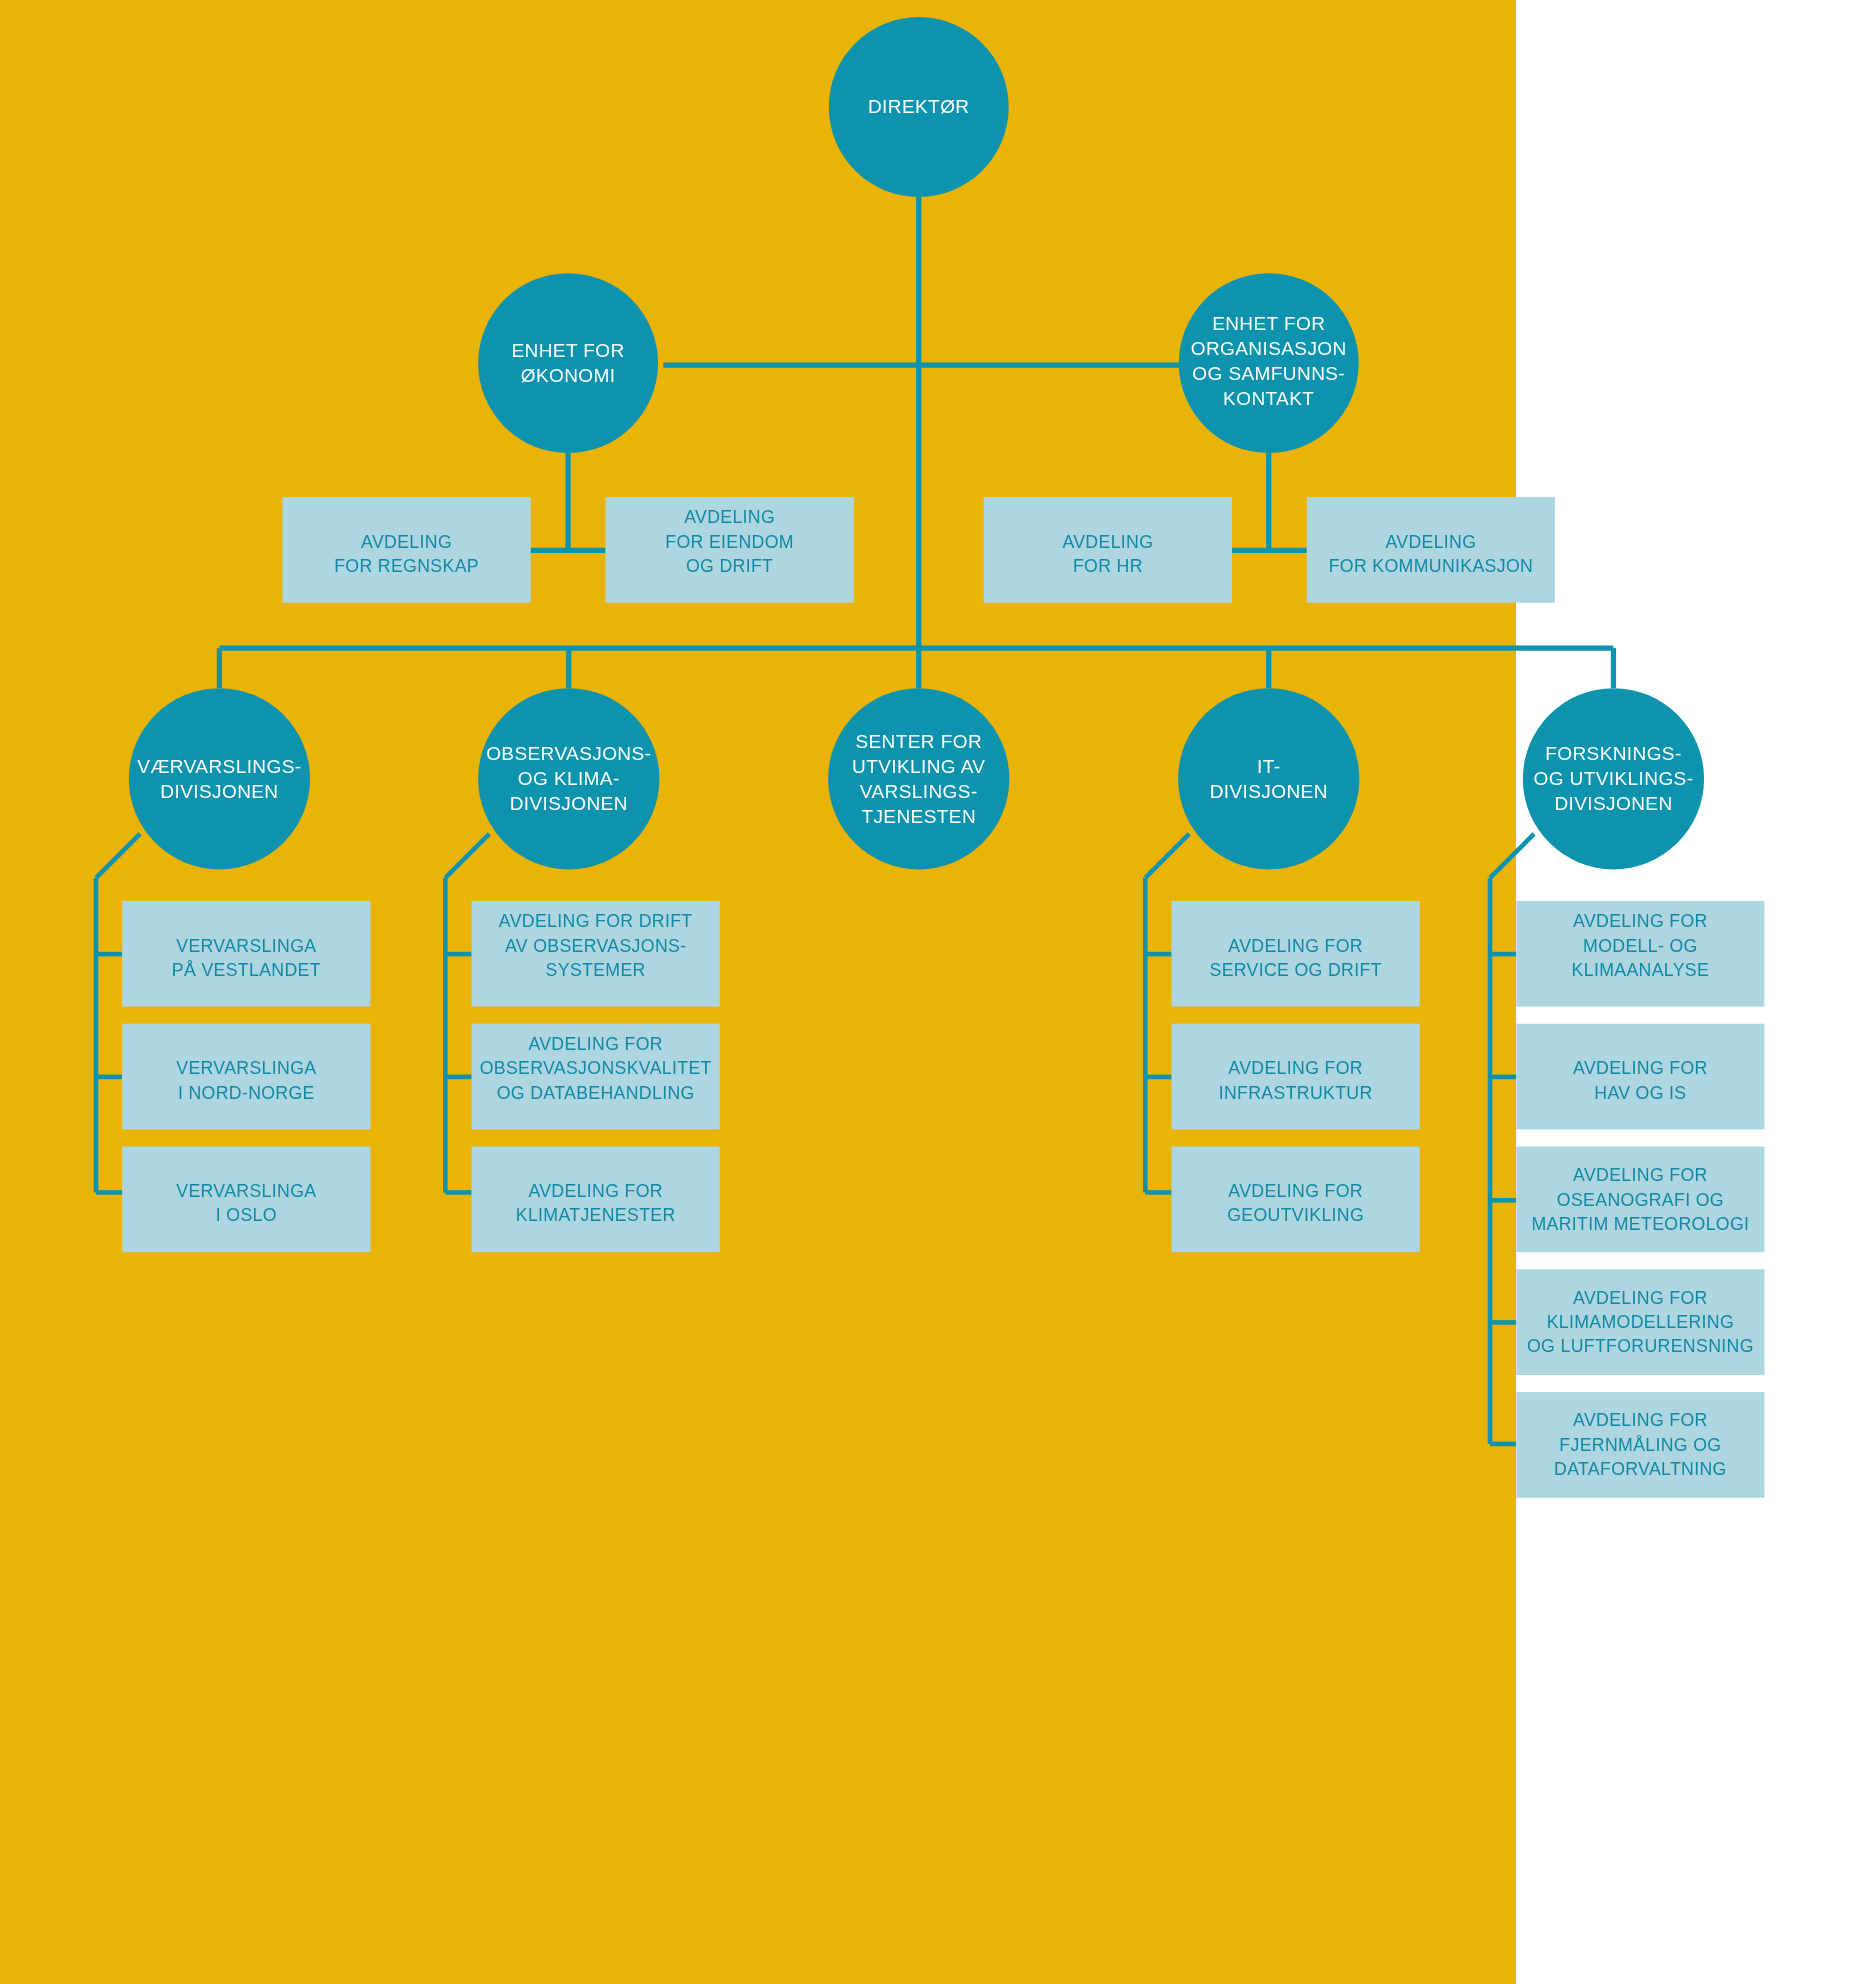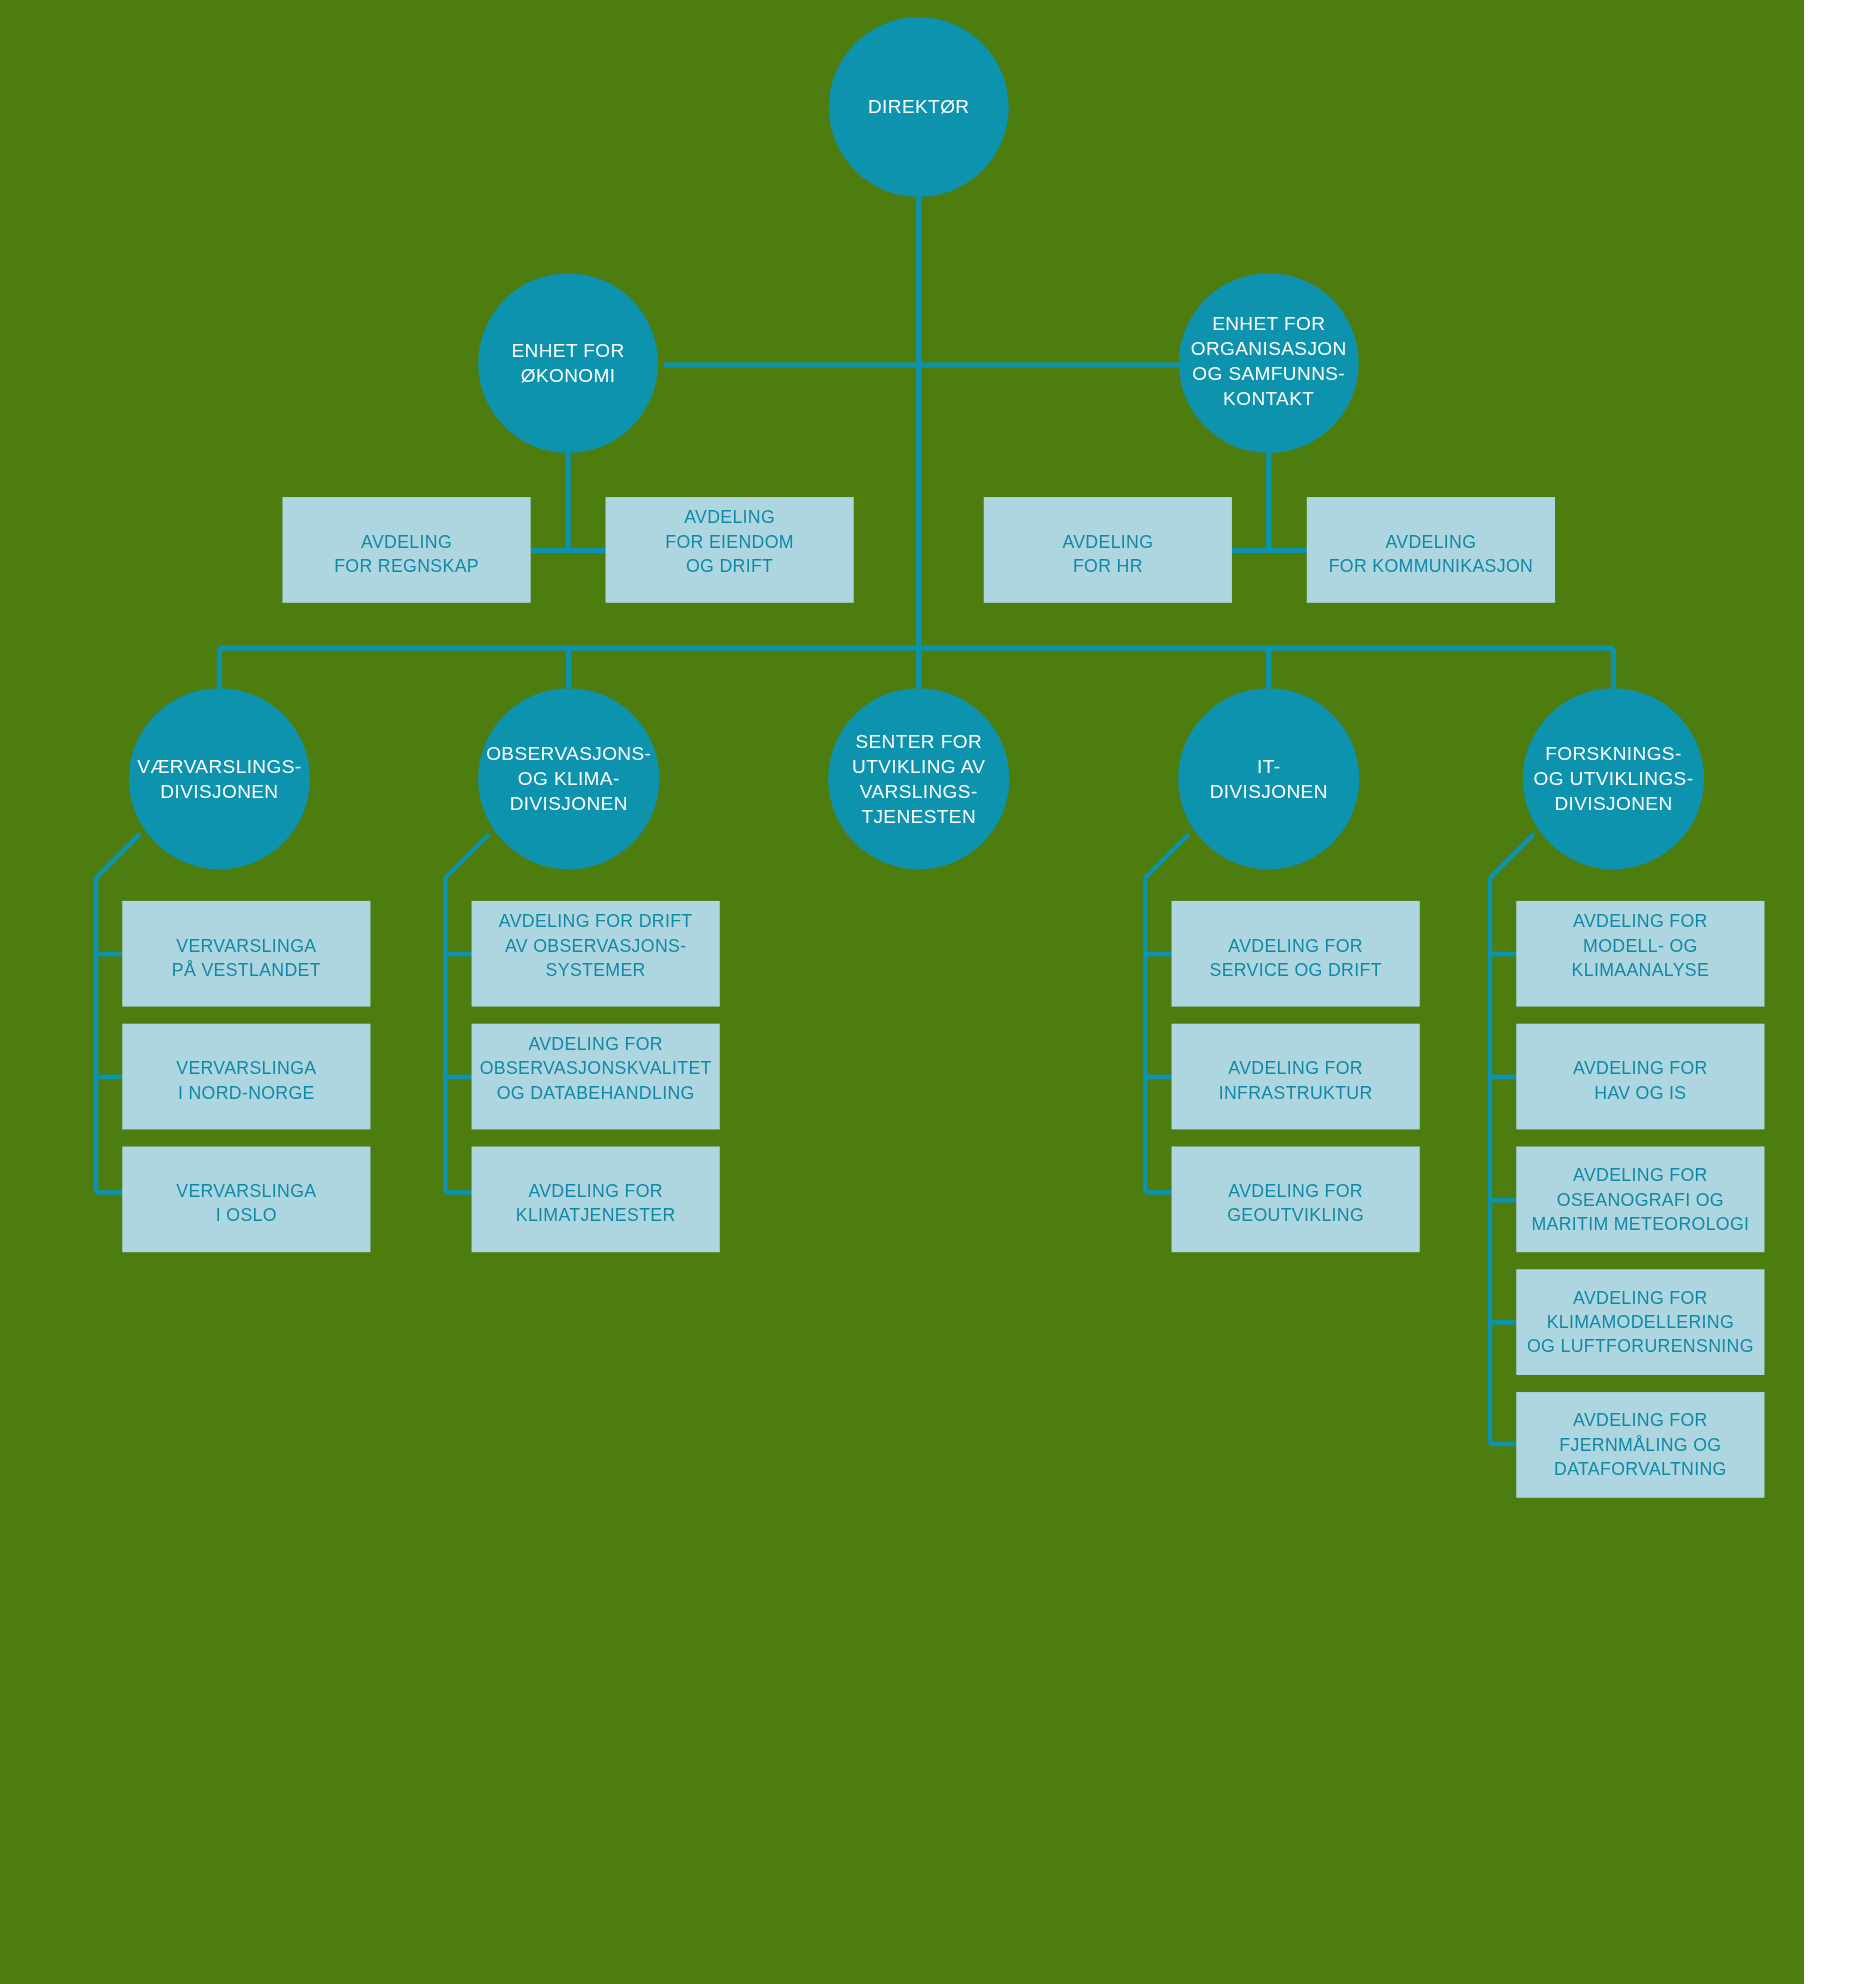--- a/index.html
+++ b/index.html
@@ -8,23 +8,23 @@
     background: #ffffff;
   }
   body {
     width: 1869px;
     height: 1985px;
     font-family: "Liberation Sans", sans-serif;
     overflow: hidden;
   }
   #chart-root {
     position: relative;
-    width: 1804px;
+    width: 1516px;
     height: 1985px;
-    background: #4d7c0f;
+    background: #eab308;
   }
   svg#org-svg {
     position: absolute;
     top: 0;
     left: 0;
     width: 1869px;
     height: 1985px;
     display: block;
   }
   .conn {

